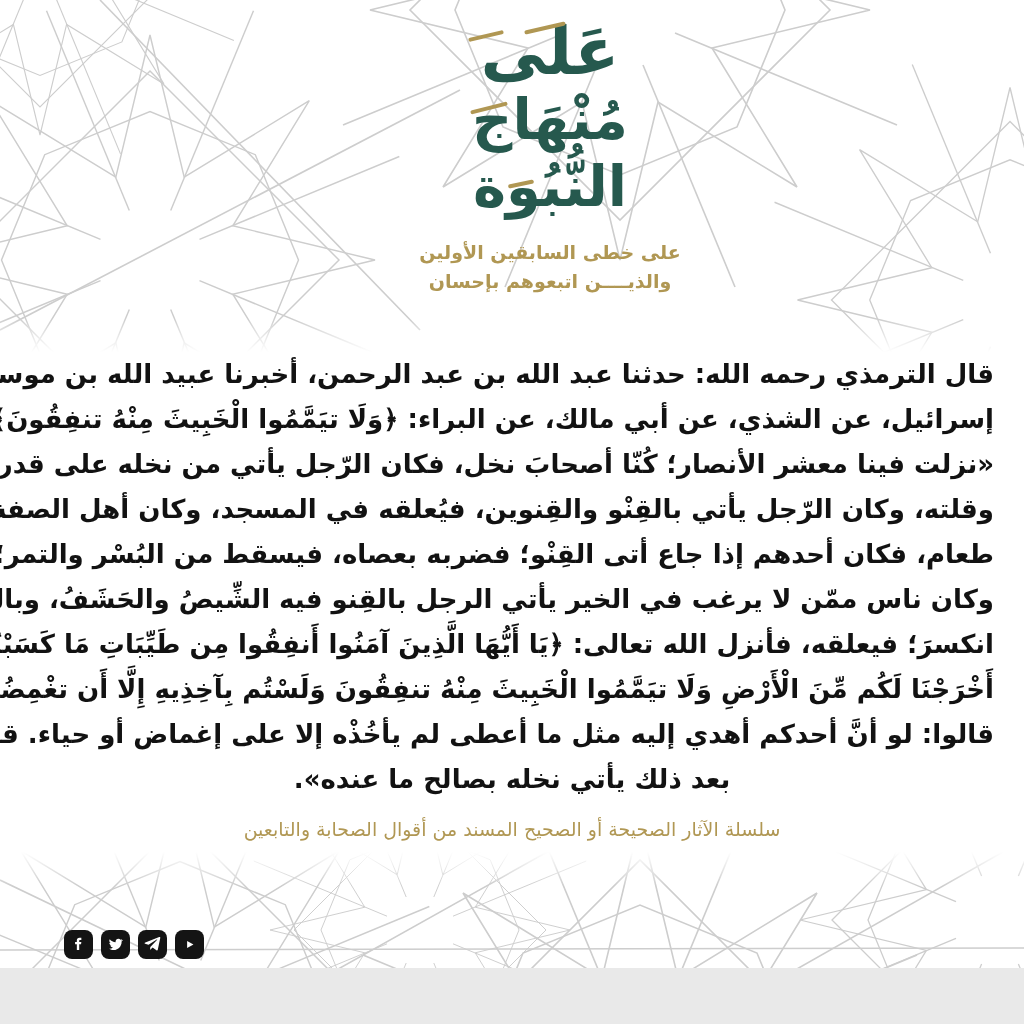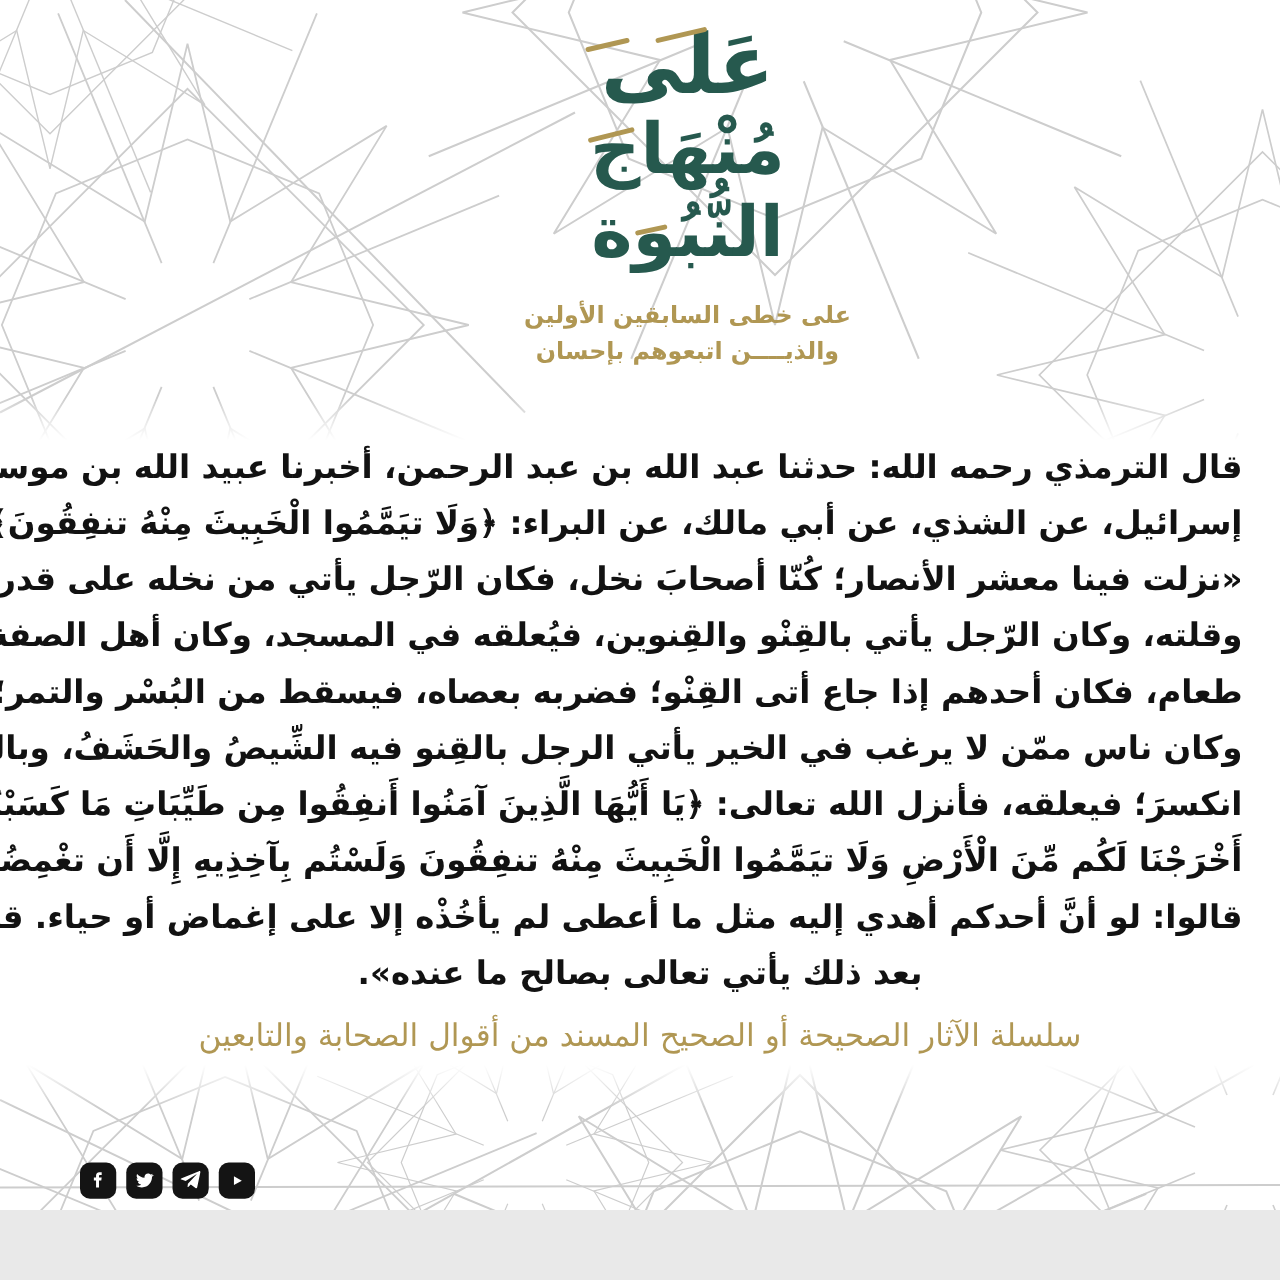--- a/index.html
+++ b/index.html
@@ -29,21 +29,21 @@
   
   .hadith{
     position:absolute;top:352px;left:30px;width:964px;z-index:2;
     direction:rtl;text-align:center;color:var(--text,#121212);
     font-weight:bold;font-size:26px;line-height:45px;
   }
   .hadith .line{white-space:nowrap;}
   
   .series{
     position:absolute;top:812px;left:0;width:1024px;z-index:2;direction:rtl;
-    text-align:center;color:var(--gold,#b09753);font-size:25px;line-height:34px;
+    text-align:center;color:var(--gold,#b09753);font-size:19px;line-height:34px;
   }
   
   .social-bar{position:absolute;left:0;top:930px;z-index:2;}
   .icons{display:flex;gap:8px;margin-left:64px;}
   .sicon{
     width:29px;height:29px;background:#141414;border-radius:8px;
     display:flex;align-items:center;justify-content:center;
   }
   .sicon svg{width:19px;height:19px;fill:#ffffff;}
   .handle{
@@ -108,21 +108,21 @@
   <main class="hadith">
     <div class="line">قال الترمذي رحمه الله: حدثنا عبد الله بن عبد الرحمن، أخبرنا عبيد الله بن موسى، عن</div>
     <div class="line">إسرائيل، عن الشذي، عن أبي مالك، عن البراء: ﴿وَلَا تيَمَّمُوا الْخَبِيثَ مِنْهُ تنفِقُونَ﴾، قال:</div>
     <div class="line">«نزلت فينا معشر الأنصار؛ كُنّا أصحابَ نخل، فكان الرّجل يأتي من نخله على قدر كثرته</div>
     <div class="line">وقلته، وكان الرّجل يأتي بالقِنْو والقِنوين، فيُعلقه في المسجد، وكان أهل الصفة ليس لهم</div>
     <div class="line">طعام، فكان أحدهم إذا جاع أتى القِنْو؛ فضربه بعصاه، فيسقط من البُسْر والتمر؛ فيأكل،</div>
     <div class="line">وكان ناس ممّن لا يرغب في الخير يأتي الرجل بالقِنو فيه الشِّيصُ والحَشَفُ، وبالقِنْو قد</div>
     <div class="line">انكسرَ؛ فيعلقه، فأنزل الله تعالى: ﴿يَا أَيُّهَا الَّذِينَ آمَنُوا أَنفِقُوا مِن طَيِّبَاتِ مَا كَسَبْتُمْ وَمِمَّا</div>
     <div class="line">أَخْرَجْنَا لَكُم مِّنَ الْأَرْضِ وَلَا تيَمَّمُوا الْخَبِيثَ مِنْهُ تنفِقُونَ وَلَسْتُم بِآخِذِيهِ إِلَّا أَن تغْمِضُوا فِيهِ ﴾.</div>
     <div class="line">قالوا: لو أنَّ أحدكم أهدي إليه مثل ما أعطى لم يأخُذْه إلا على إغماض أو حياء. قال: فكنا</div>
-    <div class="line">بعد ذلك يأتي تعالى بصالح ما عنده».</div>
+    <div class="line">بعد ذلك يأتي نخله بصالح ما عنده».</div>
   </main>
 
   <div class="series">سلسلة الآثار الصحيحة أو الصحيح المسند من أقوال الصحابة والتابعين</div>
 
   <div class="social-bar">
     <div class="icons">
       <span class="sicon">
         <svg viewBox="0 0 24 24">
             <path d="M15.6 3.5h-2.4c-2.1 0-3.3 1.3-3.3 3.4v2H7.7v2.9H9.9v7.2h3v-7.2h2.3l.4-2.9h-2.7V7.3c0-.8.3-1.1 1.1-1.1h1.6z"></path>
           </svg>

